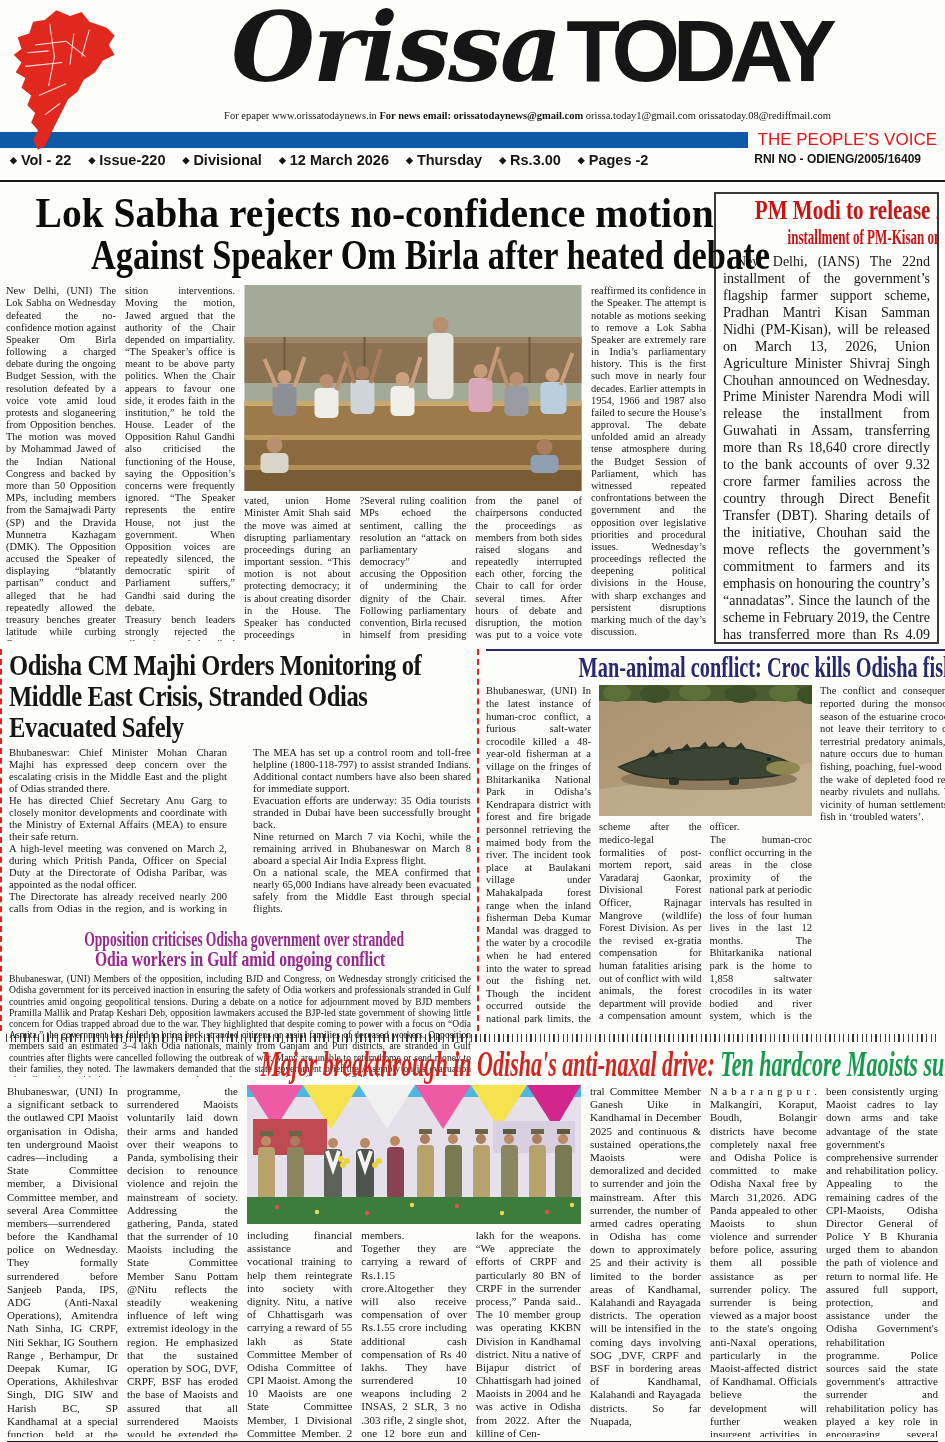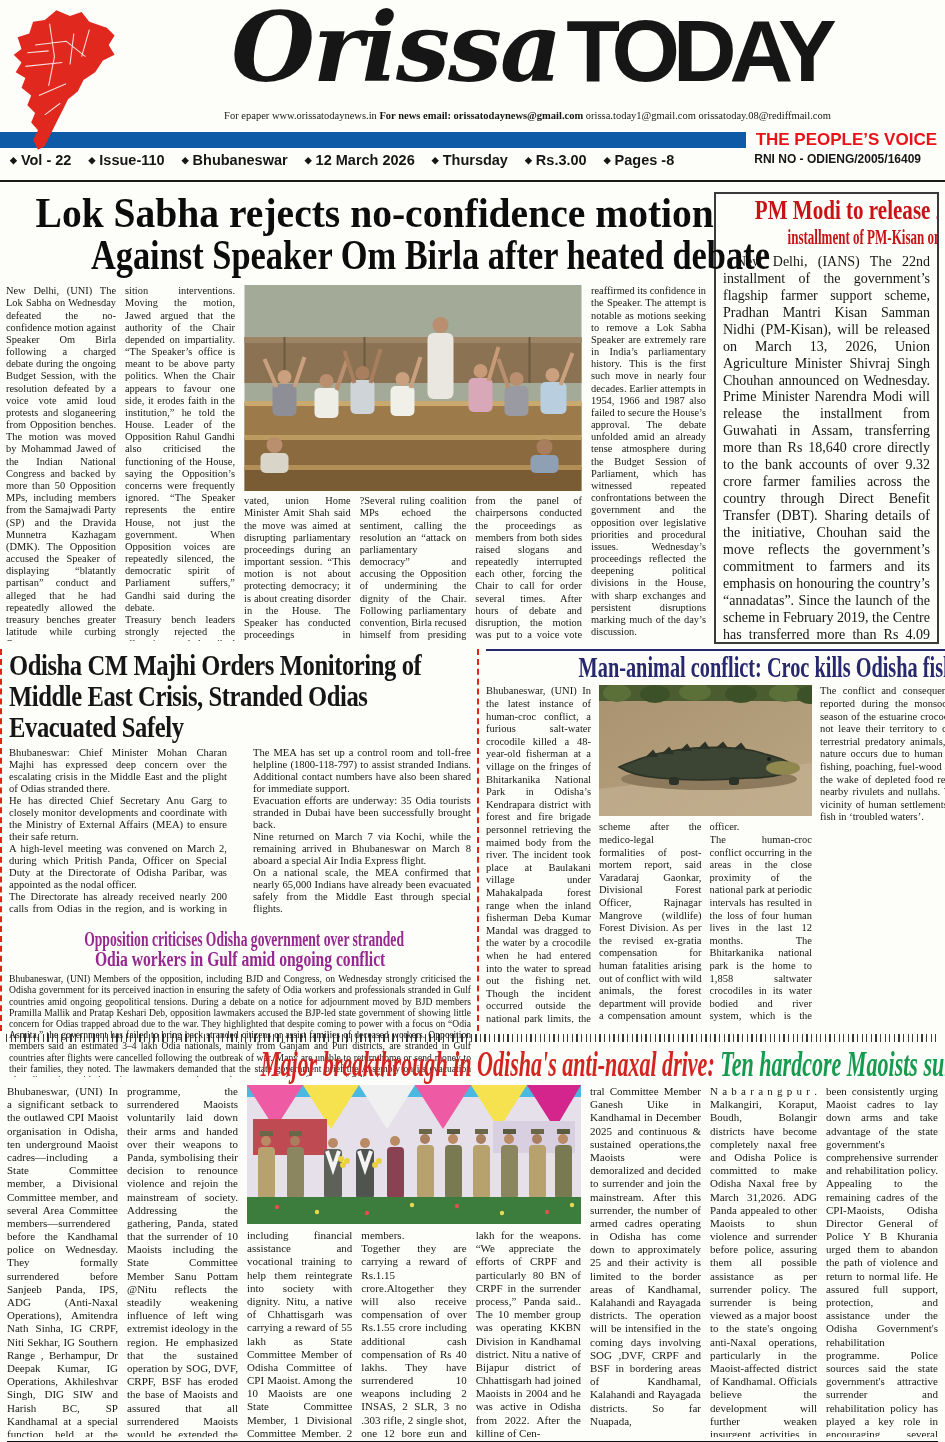--- a/index.html
+++ b/index.html
@@ -12,21 +12,21 @@
   .logo-row{position:absolute;left:118px;top:-10px;right:2px;height:122px;display:flex;
             align-items:baseline;justify-content:center;white-space:nowrap;}
   .logo-script{font-family:"DejaVu Serif",serif;font-style:italic;font-weight:bold;
                font-size:96px;line-height:1.2;letter-spacing:-2px;}
   .logo-bold{font-family:"Liberation Sans",sans-serif;font-weight:bold;font-size:88px;
              letter-spacing:-7px;line-height:1.2;margin-left:6px;}
   .epaper{position:absolute;top:110px;left:140px;right:30px;text-align:center;
           font-size:10.5px;font-family:"Liberation Serif",serif;white-space:nowrap;}
   .tagline-row{position:absolute;top:130px;left:0;width:100%;display:flex;align-items:center;z-index:2;}
   .blue-bar{height:16px;flex:1;background:#0e5aa7;}
-  .tagline{color:#e91219;font-family:"Liberation Sans",sans-serif;font-weight:bold;
+  .tagline{color:#e91219;font-family:"Liberation Sans",sans-serif;font-weight:normal;
            font-size:17px;padding:0 8px 0 10px;white-space:nowrap;}
   .dateline{position:absolute;top:152px;left:0;right:0;height:28px;display:flex;align-items:flex-start;
             padding:0 10px;border-bottom:2px solid #1a1a1a;
             font-family:"Liberation Sans",sans-serif;font-weight:bold;font-size:14.5px;}
   .dl-item{margin-right:17px;white-space:nowrap;}
   .dl-bullet{font-size:9px;vertical-align:2px;margin-right:4px;}
   .rni{margin-left:auto;font-size:12px;padding-right:14px;}
   
   .jt{text-align:justify;white-space:pre-line;overflow:hidden;}
   .hfit{width:fit-content;margin:0 auto;white-space:nowrap;}
@@ -106,26 +106,26 @@
       <span>For epaper www.orissatodaynews.in</span>
       <b>For news email: orissatodaynews@gmail.com</b>
       <span>orissa.today1@gmail.com orissatoday.08@rediffmail.com</span>
     </div>
     <div class="tagline-row">
       <div class="blue-bar"></div>
       <div class="tagline">THE PEOPLE’S VOICE</div>
     </div>
     <div class="dateline">
       <span class="dl-item"><span class="dl-bullet">◆</span><span>Vol - 22</span></span>
-      <span class="dl-item"><span class="dl-bullet">◆</span><span>Issue-110</span></span>
-      <span class="dl-item"><span class="dl-bullet">◆</span><span>Bhubaneswar</span></span>
+      <span class="dl-item"><span class="dl-bullet">◆</span><span>Issue-220</span></span>
+      <span class="dl-item"><span class="dl-bullet">◆</span><span>Divisional</span></span>
       <span class="dl-item"><span class="dl-bullet">◆</span><span>12 March 2026</span></span>
       <span class="dl-item"><span class="dl-bullet">◆</span><span>Thursday</span></span>
       <span class="dl-item"><span class="dl-bullet">◆</span><span>Rs.3.00</span></span>
-      <span class="dl-item"><span class="dl-bullet">◆</span><span>Pages -8</span></span>
+      <span class="dl-item"><span class="dl-bullet">◆</span><span>Pages -2</span></span>
       <span class="rni">RNI NO - ODIENG/2005/16409</span>
     </div>
   </header>
 
   <section class="lead-sec">
     <div class="lead-left">
       <div class="lead-hl">
         <div class="hfit s92">Lok Sabha rejects no-confidence motion</div>
         <div class="hfit s80">Against Speaker Om Birla after heated debate</div>
       </div>

